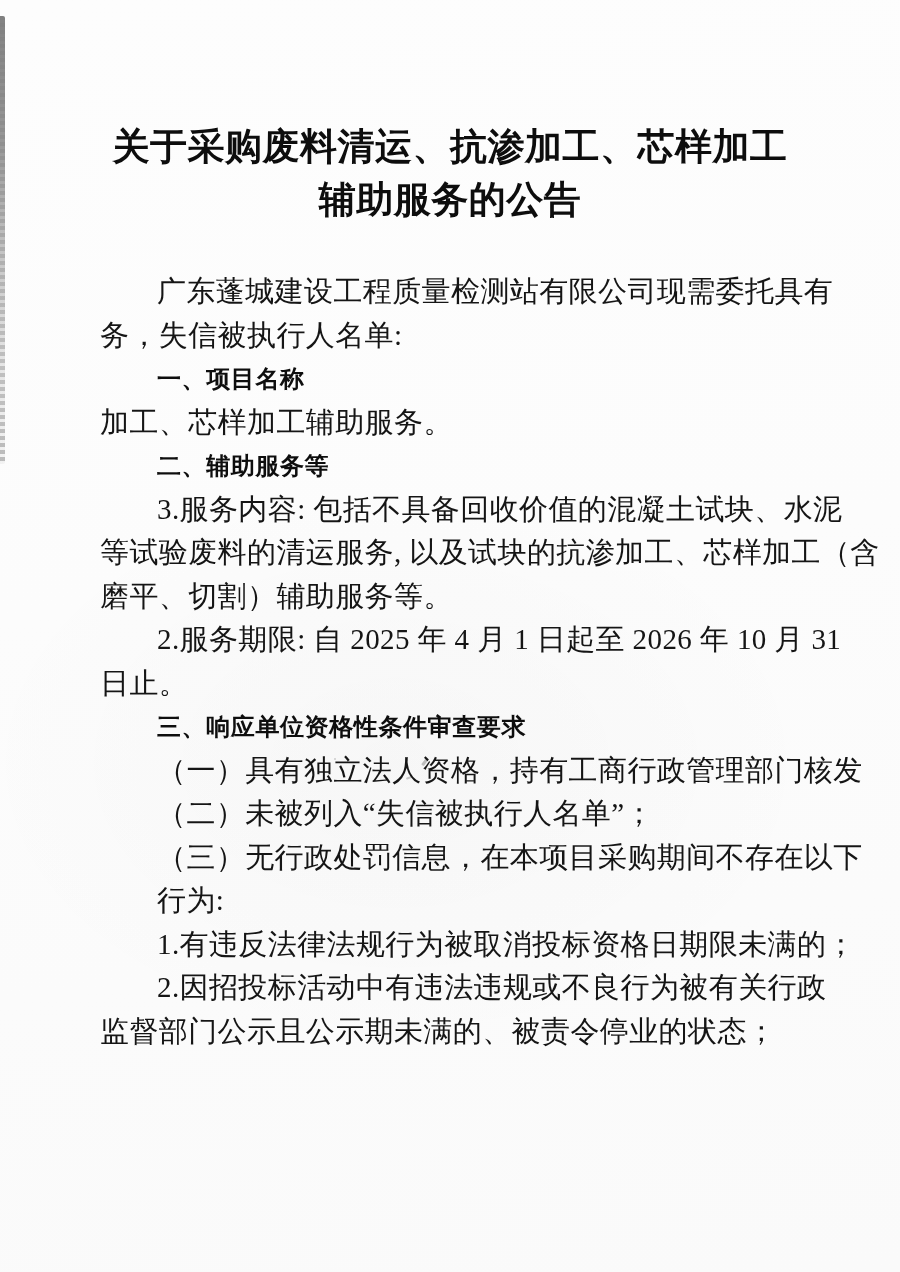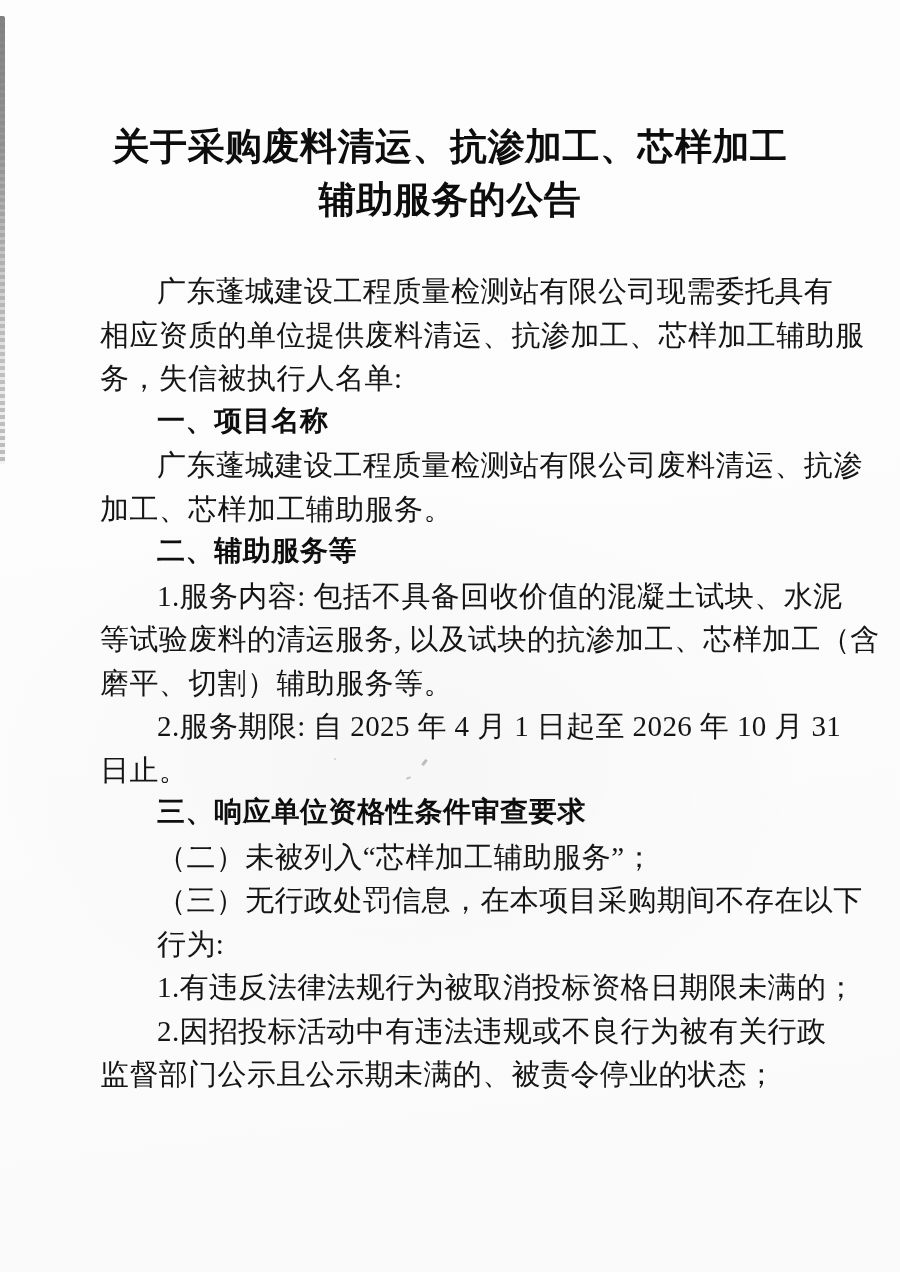--- a/index.html
+++ b/index.html
@@ -57,23 +57,23 @@
   .body-lines { margin-top: 44px; }
   .ln {
     font-size: 29px;
     line-height: 43.5px;
     letter-spacing: 0.4px;
     white-space: nowrap;
     color: #151515;
   }
   .ind { text-indent: 57px; }
   .hd {
-    font-family: Liberation Mono, monospace;
+    font-family: Liberation Sans, sans-serif;
     font-weight: 700;
-    font-size: 28px;
+    font-size: 24px;
     letter-spacing: 0.6px;
     color: #0e0e0e;
   }
 </style>
 </head>
 <body>
 
 <div class="page">
 
   <div class="edge-strip"></div>
@@ -83,33 +83,32 @@
 
   <div class="doc">
 
     <div class="title">
       <div>关于采购废料清运、抗渗加工、芯样加工</div>
       <div>辅助服务的公告</div>
     </div>
 
     <div class="body-lines">
       <div class="ln ind">广东蓬城建设工程质量检测站有限公司现需委托具有</div>
-      <div class="ln">相应资质的单位提供废料清运、抗渗加工、芯样加工辅助服</div>
       <div class="ln">务，失信被执行人名单:</div>
       <div class="ln ind hd">一、项目名称</div>
-      <div class="ln ind">广东蓬城建设工程质量检测站有限公司废料清运、抗渗</div>
       <div class="ln">加工、芯样加工辅助服务。</div>
       <div class="ln ind hd">二、辅助服务等</div>
-      <div class="ln ind">1.服务内容: 包括不具备回收价值的混凝土试块、水泥</div>
+      <div class="ln ind">3.服务内容: 包括不具备回收价值的混凝土试块、水泥</div>
       <div class="ln">等试验废料的清运服务, 以及试块的抗渗加工、芯样加工（含</div>
       <div class="ln">磨平、切割）辅助服务等。</div>
       <div class="ln ind">2.服务期限: 自 2025 年 4 月 1 日起至 2026 年 10 月 31</div>
       <div class="ln">日止。</div>
       <div class="ln ind hd">三、响应单位资格性条件审查要求</div>
-      <div class="ln ind">（二）未被列入“芯样加工辅助服务”；</div>
+      <div class="ln ind">（一）具有独立法人资格，持有工商行政管理部门核发</div>
+      <div class="ln ind">（二）未被列入“失信被执行人名单”；</div>
       <div class="ln ind">（三）无行政处罚信息，在本项目采购期间不存在以下</div>
       <div class="ln ind">行为:</div>
       <div class="ln ind">1.有违反法律法规行为被取消投标资格日期限未满的；</div>
       <div class="ln ind">2.因招投标活动中有违法违规或不良行为被有关行政</div>
       <div class="ln">监督部门公示且公示期未满的、被责令停业的状态；</div>
     </div>
 
   </div>
 </div>
 

